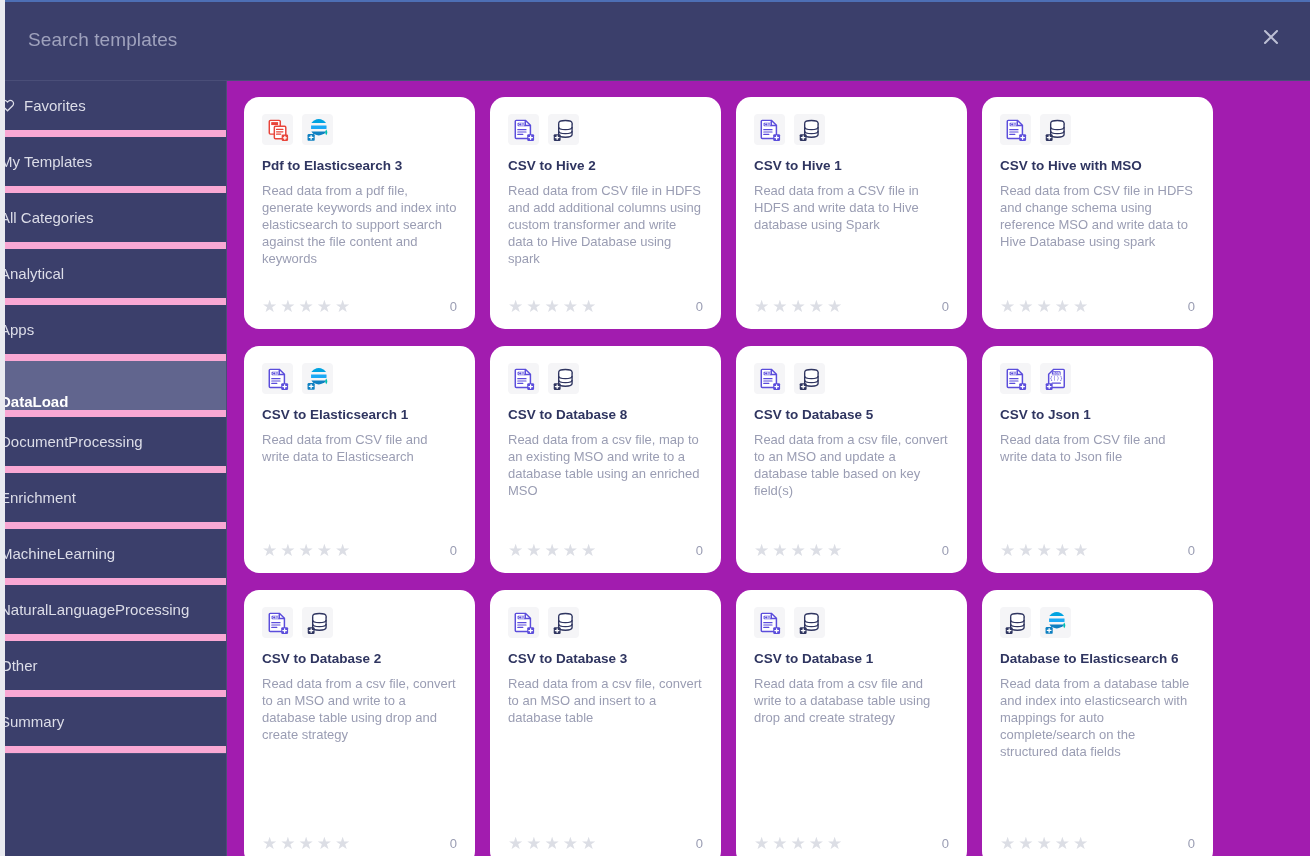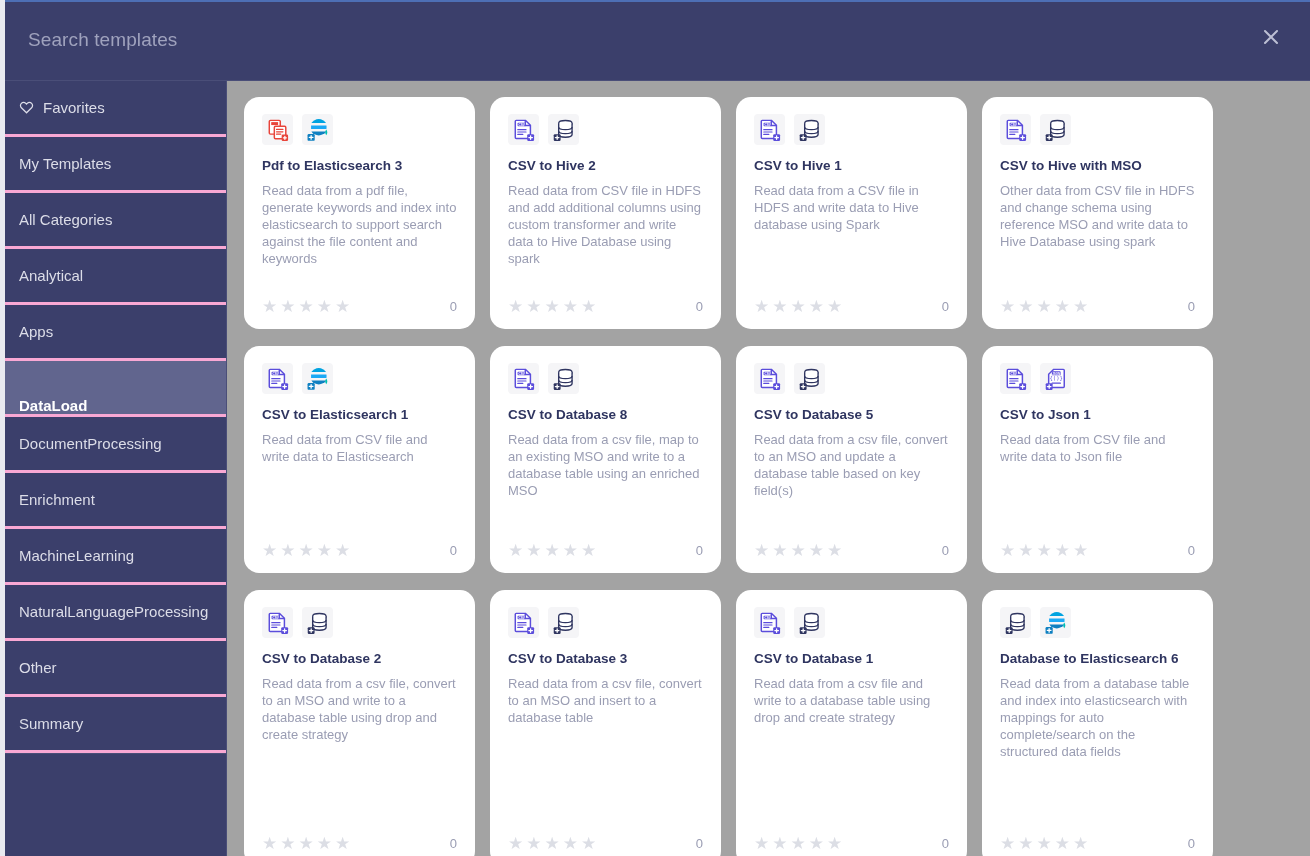--- a/index.html
+++ b/index.html
@@ -5,21 +5,21 @@
   * { box-sizing: border-box; margin: 0; padding: 0; }
   html, body {
     width: 1310px; height: 856px;
     overflow: hidden;
     font-family: "Liberation Sans", sans-serif;
     background: #3b3f6b;
   }
   #root {
     position: relative;
     width: 1310px; height: 856px;
-    background: #a3a3a3;
+    background: #a21caf;
     display: flex;
     flex-direction: column;
   }
   
   .left-rail {
     position: absolute;
     left: 0; top: 0;
     width: 5px; height: 856px;
     background: #e9eaf0;
     z-index: 30;
@@ -80,24 +80,23 @@
     background: #3b3f6b;
     border-right: 1px solid #4a4e78;
     overflow: hidden;
     position: relative;
     z-index: 10;
   }
   .side-item {
     height: 56px;
     display: flex;
     align-items: center;
-    padding-left: 19px;
     color: #dcdde8;
     font-size: 15px;
-    border-bottom: 3px solid #f9a8d4;
+    border-bottom: 7px solid #f9a8d4;
     cursor: pointer;
     white-space: nowrap;
   }
   .side-item.active {
     background: #61658e;
     color: #ffffff;
     font-weight: bold;
     align-items: flex-end;
   }
   .side-item .heart {
@@ -383,21 +382,21 @@
       <ellipse cx="13.5" cy="4.6" rx="7.3" ry="2.9" fill="#fff" stroke="#2f3560" stroke-width="1.5"></ellipse>
       <path d="M6.2 4.6v12.4c0 1.6 3.27 2.9 7.3 2.9s7.3-1.3 7.3-2.9V4.6" fill="#fff" stroke="#2f3560" stroke-width="1.5"></path>
       <path d="M6.2 8.8c0 1.6 3.27 2.9 7.3 2.9s7.3-1.3 7.3-2.9" fill="none" stroke="#2f3560" stroke-width="1.4"></path>
       <path d="M6.2 13c0 1.6 3.27 2.9 7.3 2.9s7.3-1.3 7.3-2.9" fill="none" stroke="#2f3560" stroke-width="1.4"></path>
       <rect x="0.8" y="16.5" width="7.5" height="7.5" rx="1.3" fill="#2f3560"></rect>
       <path d="M4.55 18.3v3.9M2.6 20.25h3.9" stroke="#fff" stroke-width="1.4" stroke-linecap="round"></path>
     </svg>
               </span>
             </div>
             <div class="card-title">CSV to Hive with MSO</div>
-            <div class="card-desc">Other data from CSV file in HDFS and change schema using reference MSO  and write data to Hive Database using spark</div>
+            <div class="card-desc">Read data from CSV file in HDFS and change schema using reference MSO  and write data to Hive Database using spark</div>
             <div class="card-footer">
               <div class="stars">
                 <span class="star">★</span>
                 <span class="star">★</span>
                 <span class="star">★</span>
                 <span class="star">★</span>
                 <span class="star">★</span>
               </div>
               <span class="rating-count">0</span>
             </div>

